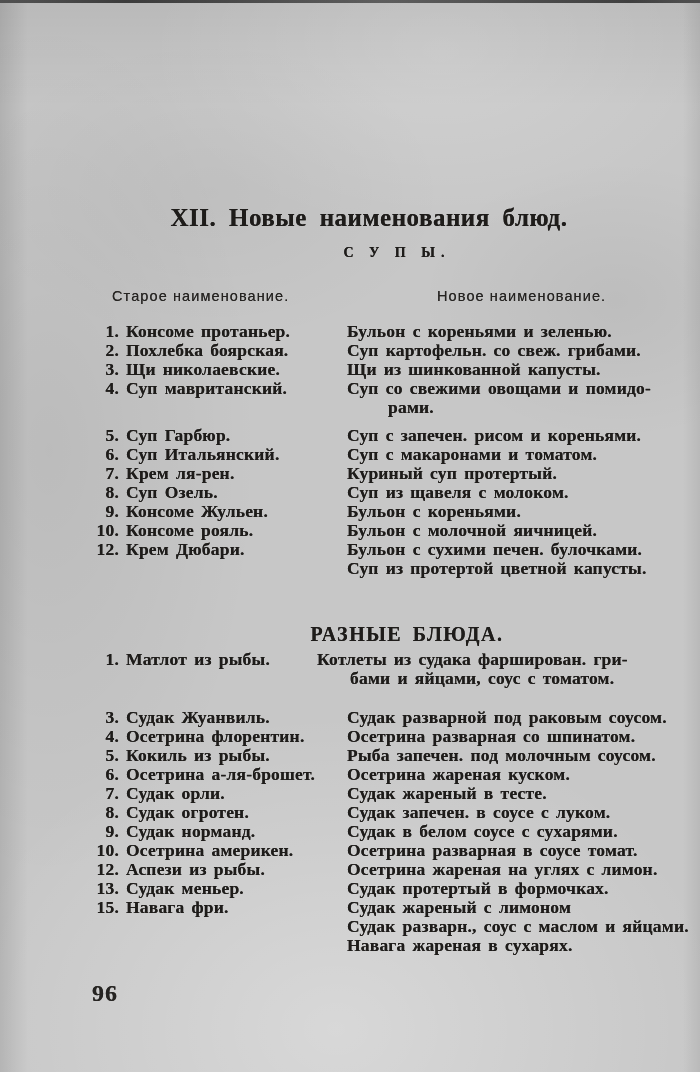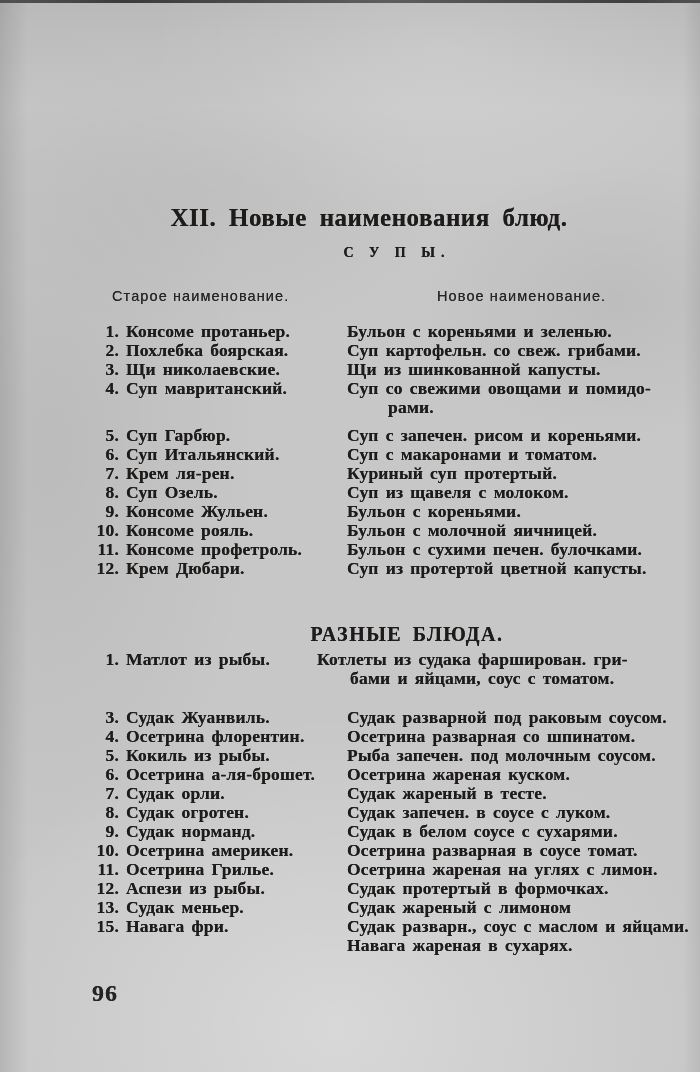--- a/index.html
+++ b/index.html
@@ -151,21 +151,20 @@
   </div>
 
   <div class="group g-soups-2">
     <div class="col-left">
         <p><span class="num">5.</span>Суп Гарбюр.</p>
         <p><span class="num">6.</span>Суп Итальянский.</p>
         <p><span class="num">7.</span>Крем ля-рен.</p>
         <p><span class="num">8.</span>Суп Озель.</p>
         <p><span class="num">9.</span>Консоме Жульен.</p>
         <p><span class="num">10.</span>Консоме рояль.</p>
-        <p><span class="num">11.</span>Консоме профетроль.</p>
         <p><span class="num">12.</span>Крем Дюбари.</p>
       </div>
     <div class="col-right">
         <p>Суп с запечен. рисом и кореньями.</p>
         <p>Суп с макаронами и томатом.</p>
         <p>Куриный суп протертый.</p>
         <p>Суп из щавеля с молоком.</p>
         <p>Бульон с кореньями.</p>
         <p>Бульон с молочной яичницей.</p>
         <p>Бульон с сухими печен. булочками.</p>
@@ -188,21 +187,20 @@
   <div class="group g-razn-2">
     <div class="col-left">
         <p><span class="num">3.</span>Судак Жуанвиль.</p>
         <p><span class="num">4.</span>Осетрина флорентин.</p>
         <p><span class="num">5.</span>Кокиль из рыбы.</p>
         <p><span class="num">6.</span>Осетрина а-ля-брошет.</p>
         <p><span class="num">7.</span>Судак орли.</p>
         <p><span class="num">8.</span>Судак огротен.</p>
         <p><span class="num">9.</span>Судак норманд.</p>
         <p><span class="num">10.</span>Осетрина америкен.</p>
-        <p><span class="num">11.</span>Осетрина Грилье.</p>
         <p><span class="num">12.</span>Аспези из рыбы.</p>
         <p><span class="num">13.</span>Судак меньер.</p>
         <p><span class="num">15.</span>Навага фри.</p>
       </div>
     <div class="col-right">
         <p>Судак разварной под раковым соусом.</p>
         <p>Осетрина разварная со шпинатом.</p>
         <p>Рыба запечен. под молочным соусом.</p>
         <p>Осетрина жареная куском.</p>
         <p>Судак жареный в тесте.</p>

